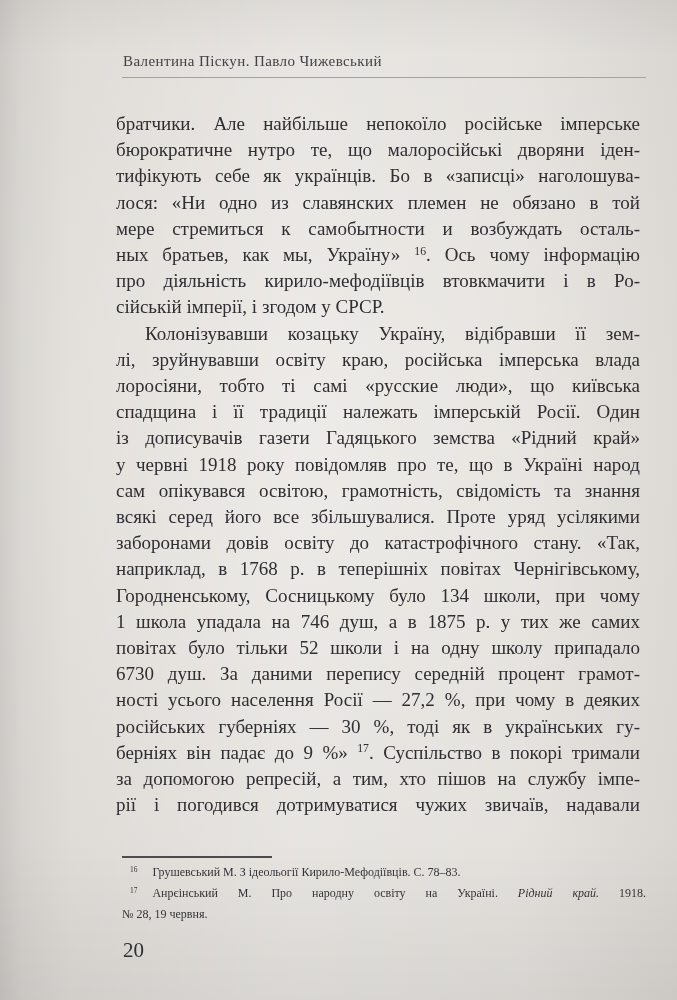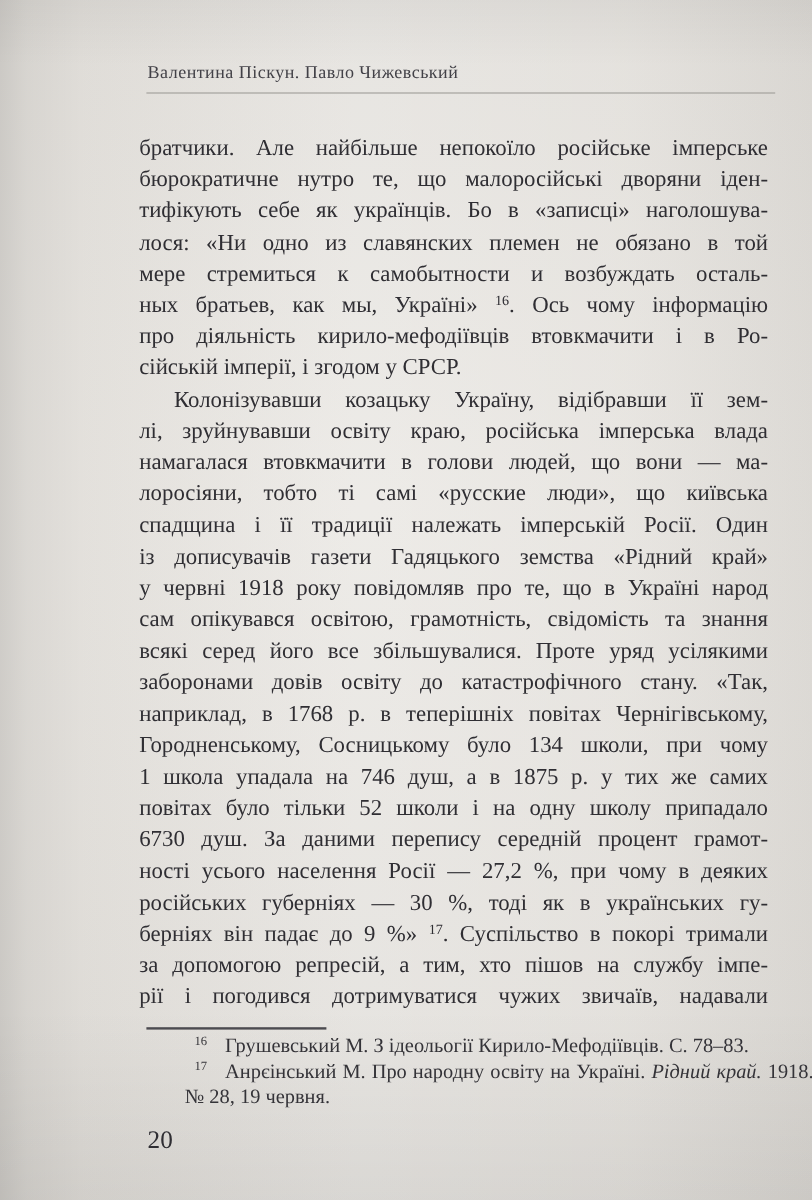--- a/index.html
+++ b/index.html
@@ -32,21 +32,21 @@
   .line{text-align:justify;text-align-last:justify;}
   .line.last{text-align:center;text-align-last:left;}
   .par-first{text-indent:29px;}
   sup{font-size:0.62em;line-height:0;position:relative;top:-0.55em;vertical-align:baseline;}
   .footnote-rule{
     position:absolute;top:856px;left:122px;width:150px;height:2px;
     background:#4c4b50;
   }
   .footnotes{
     position:absolute;top:862px;left:122px;width:524px;
-    font-size:17px;line-height:20.8px;color:#343338;margin-left:32px;
+    font-size:12px;line-height:20.8px;color:#343338;
   }
   .fn-first{text-indent:8px;}
   .fn-marker{margin-right:15px;}
   .footnotes i{font-style:italic;}
   .page-number{
     position:absolute;top:926px;left:123px;
     font-size:21px;color:#2f2e33;margin-top:12px;
   }
 </style>
 </head>
@@ -58,26 +58,25 @@
   <div class="running-header">Валентина Піскун. Павло Чижевський</div>
 
   <div class="header-rule"></div>
 
   <div class="body-text">
       <div class="line"><span>братчики. Але найбільше непокоїло російське імперське</span></div>
       <div class="line"><span>бюрократичне нутро те, що малоросійські дворяни іден-</span></div>
       <div class="line"><span>тифікують себе як українців. Бо в «записці» наголошува-</span></div>
       <div class="line"><span>лося: «Ни одно из славянских племен не обязано в той</span></div>
       <div class="line"><span>мере стремиться к самобытности и возбуждать осталь-</span></div>
-      <div class="line"><span>ных братьев, как мы, Україні» </span><sup>16</sup><span>. Ось чому інформацію</span></div>
+      <div class="line"><span>ных братьев, как мы, Україну» </span><sup>16</sup><span>. Ось чому інформацію</span></div>
       <div class="line"><span>про діяльність кирило-мефодіївців втовкмачити і в Ро-</span></div>
       <div class="line last"><span>сійській імперії, і згодом у СРСР.</span></div>
       <div class="line par-first"><span>Колонізувавши козацьку Україну, відібравши її зем-</span></div>
       <div class="line"><span>лі, зруйнувавши освіту краю, російська імперська влада</span></div>
-      <div class="line"><span>намагалася втовкмачити в голови людей, що вони — ма-</span></div>
       <div class="line"><span>лоросіяни, тобто ті самі «русские люди», що київська</span></div>
       <div class="line"><span>спадщина і її традиції належать імперській Росії. Один</span></div>
       <div class="line"><span>із дописувачів газети Гадяцького земства «Рідний край»</span></div>
       <div class="line"><span>у червні 1918 року повідомляв про те, що в Україні народ</span></div>
       <div class="line"><span>сам опікувався освітою, грамотність, свідомість та знання</span></div>
       <div class="line"><span>всякі серед його все збільшувалися. Проте уряд усілякими</span></div>
       <div class="line"><span>заборонами довів освіту до катастрофічного стану. «Так,</span></div>
       <div class="line"><span>наприклад, в 1768 р. в теперішніх повітах Чернігівському,</span></div>
       <div class="line"><span>Городненському, Сосницькому було 134 школи, при чому</span></div>
       <div class="line"><span>1 школа упадала на 746 душ, а в 1875 р. у тих же самих</span></div>

